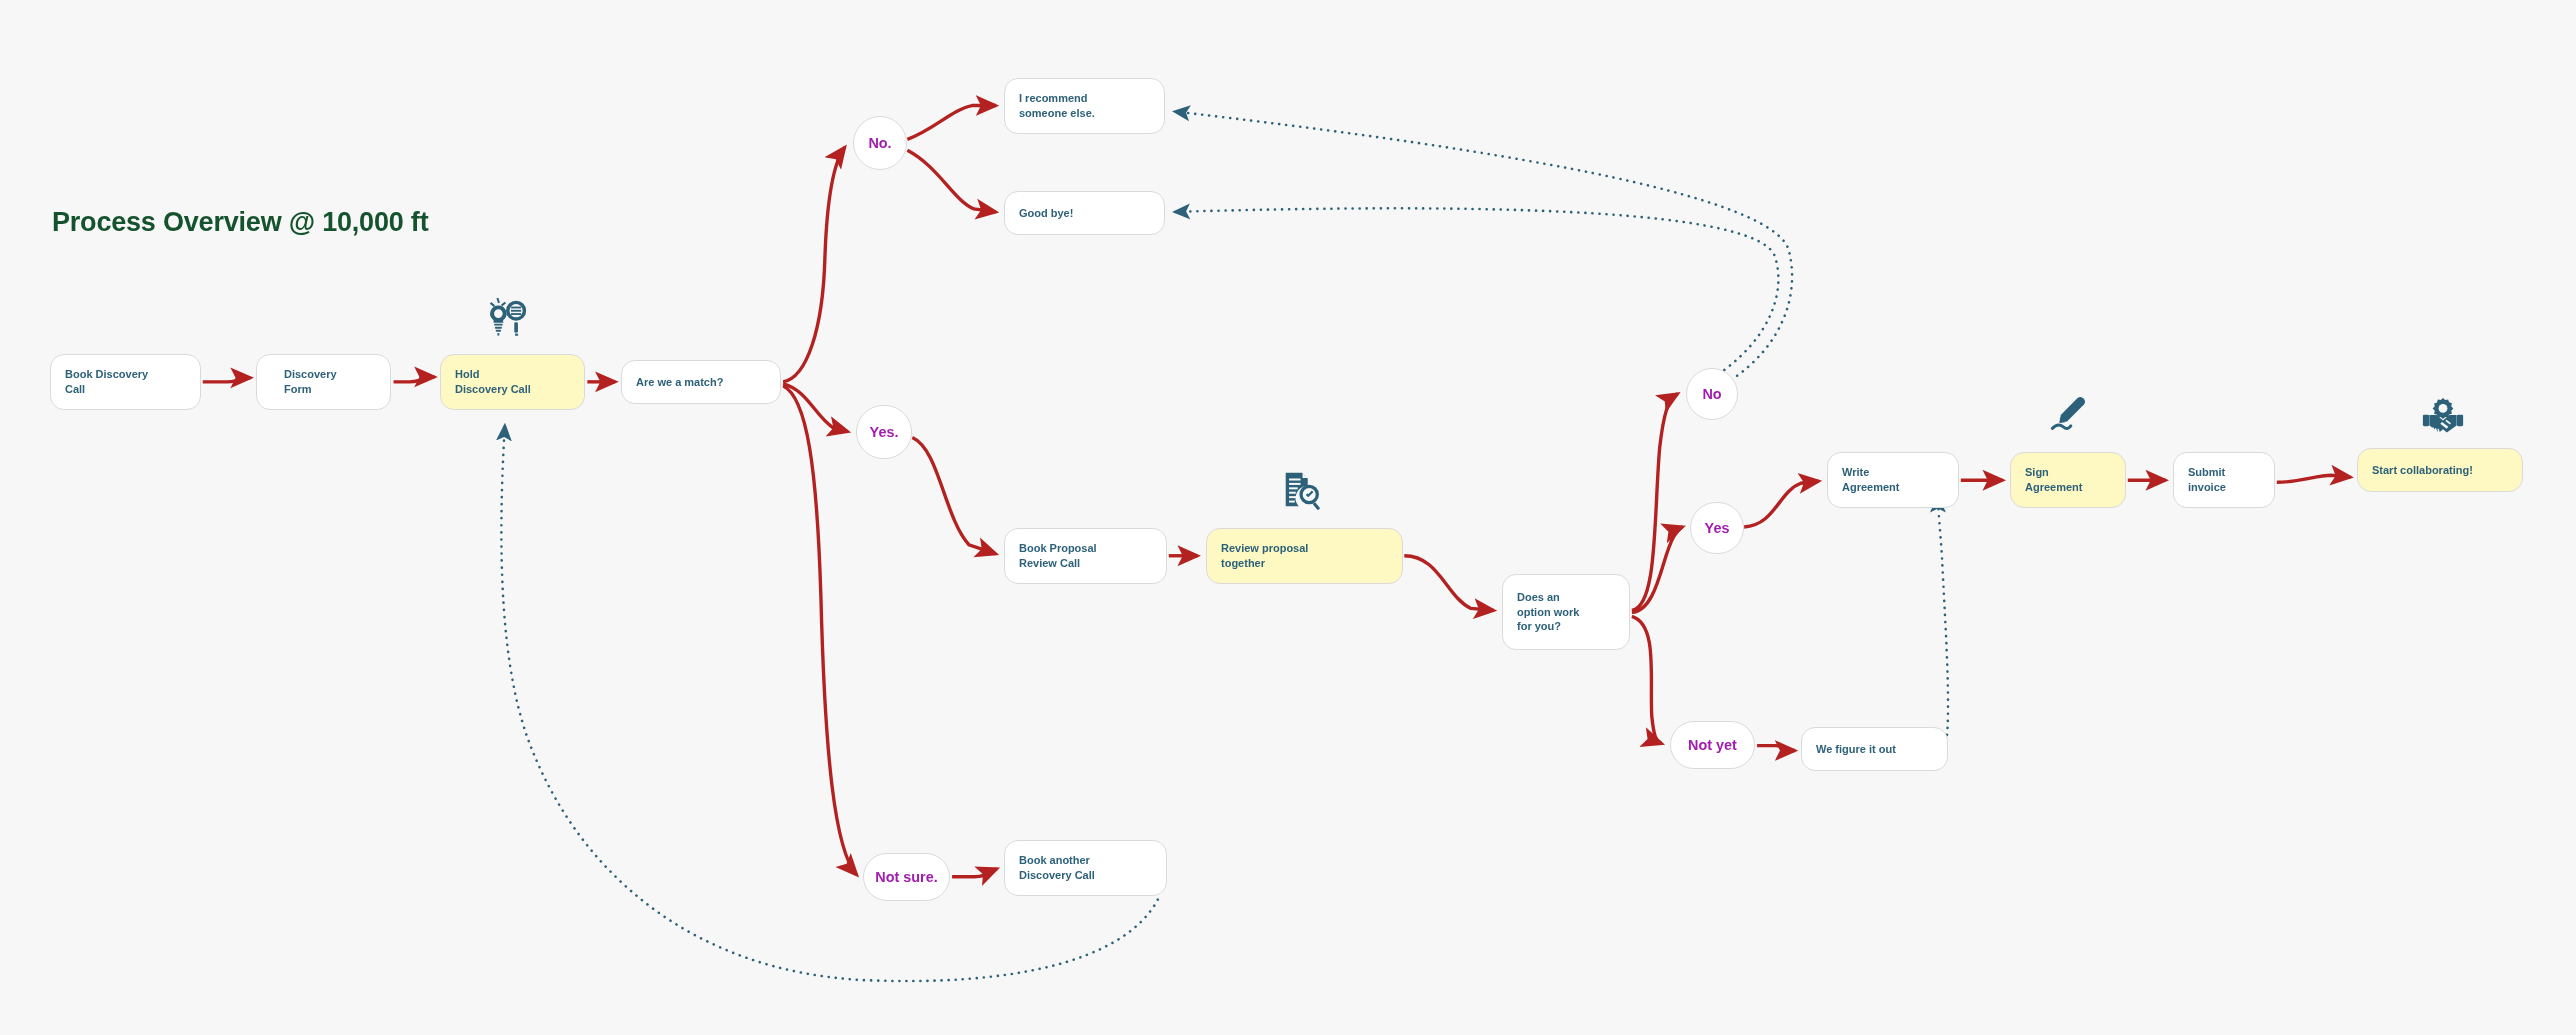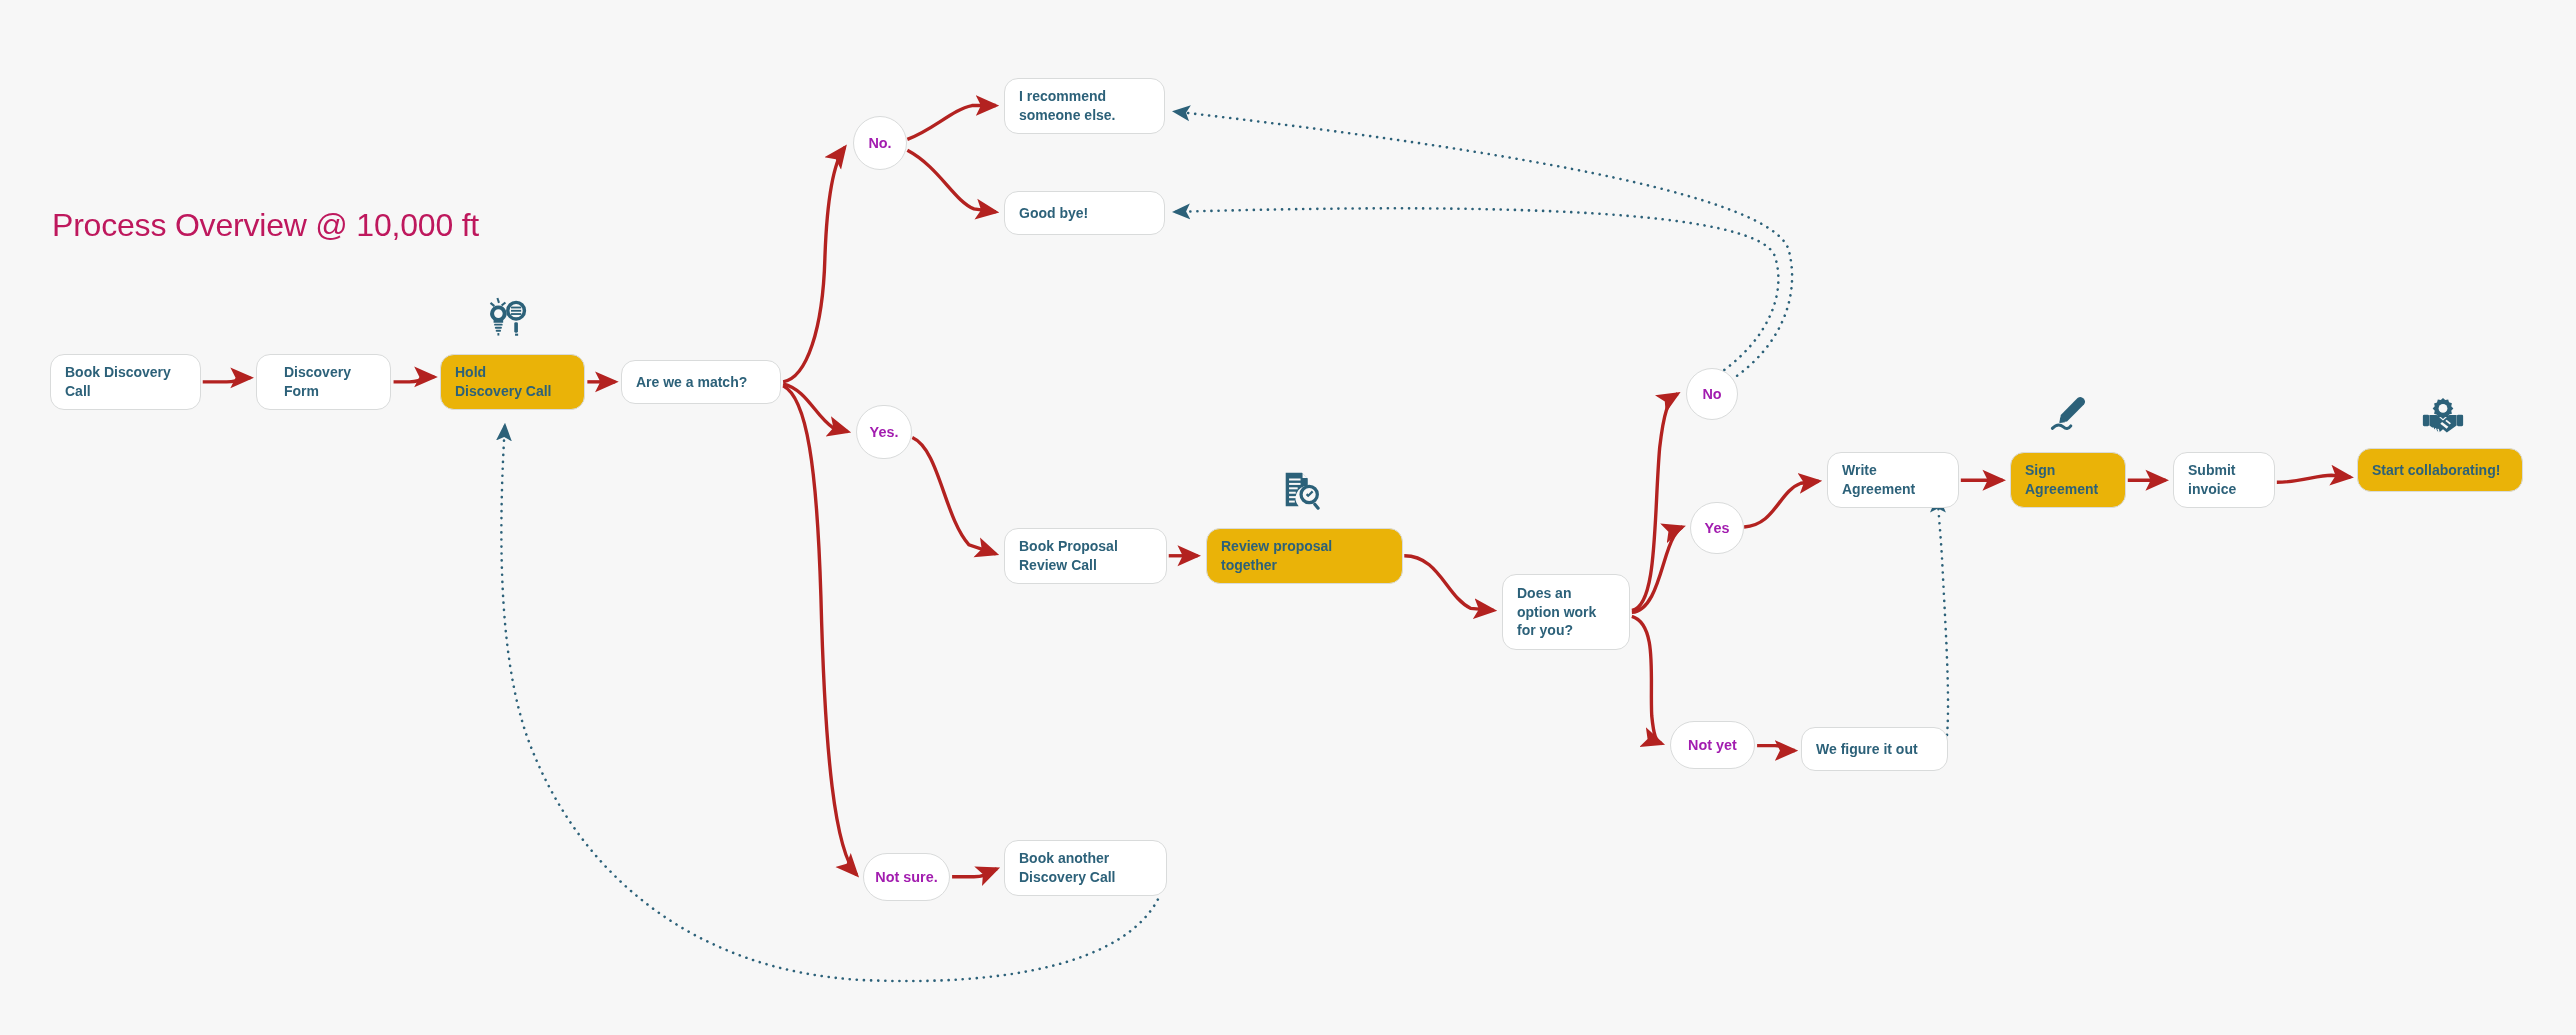--- a/index.html
+++ b/index.html
@@ -21,45 +21,45 @@
     width: 2576px;
     height: 1036px;
     pointer-events: none;
   }
 
   
   .page-title {
     position: absolute;
     left: 52px;
     top: 207px;
-    font-size: 32px;
-    font-weight: normal;
-    color: #be185d;
+    font-size: 27px;
+    font-weight: bold;
+    color: #14532d;
     letter-spacing: -0.2px;
     white-space: nowrap;
   }
 
   
   .node {
     position: absolute;
     box-sizing: border-box;
     border: 1.5px solid #d9dbdb;
     border-radius: 14px;
     background: #ffffff;
     color: #2c6179;
-    font-size: 14px;
+    font-size: 11px;
     font-weight: bold;
     line-height: 1.35;
     display: flex;
     align-items: center;
     padding: 6px 14px;
     z-index: 3;
   }
   .node.mint {
-    background: #eab308;
+    background: #fef9c3;
   }
   .node .txt {
     white-space: pre-line;
   }
 
   
   .pill {
     position: absolute;
     box-sizing: border-box;
     border: 1.5px solid #d9dbdb;

